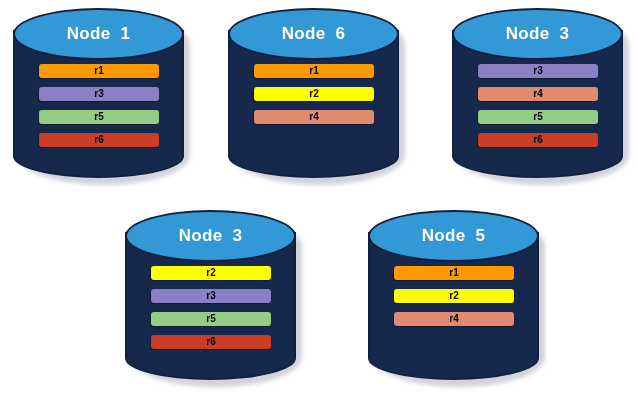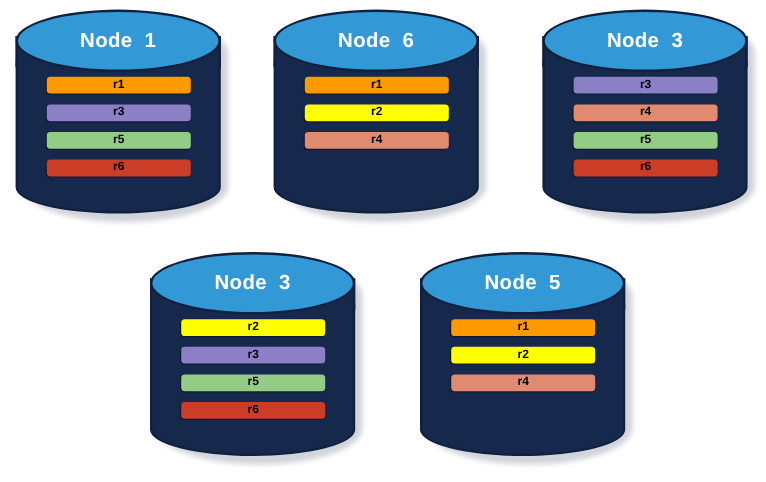--- a/index.html
+++ b/index.html
@@ -200,21 +200,21 @@
           <span class="replica-label">r3</span>
         </div>
         <div class="replica" style="background: rgb(147, 204, 133);">
           <span class="replica-label">r5</span>
         </div>
         <div class="replica" style="background: rgb(204, 61, 40);">
           <span class="replica-label">r6</span>
         </div>
       </div>
     </div>
-    <div class="node" style="left: 350px; top: 210px;">
+    <div class="node" style="left: 368px; top: 210px;">
       <div class="cyl-shadow"></div>
       <div class="cyl-body" style="background: rgb(22, 41, 76); border-color: rgb(17, 32, 61);"></div>
       <div class="cyl-body-top-cover" style="background: rgb(22, 41, 76); border-left-color: rgb(17, 32, 61); border-right-color: rgb(17, 32, 61);"></div>
       <div class="cyl-lid" style="background: rgb(51, 153, 214); border-color: rgb(17, 32, 61);"></div>
       <div class="node-label" style="color: rgb(255, 255, 255);">Node  5</div>
       <div class="replica-list">
         <div class="replica" style="background: rgb(255, 153, 0);">
           <span class="replica-label">r1</span>
         </div>
         <div class="replica" style="background: rgb(255, 255, 0);">

